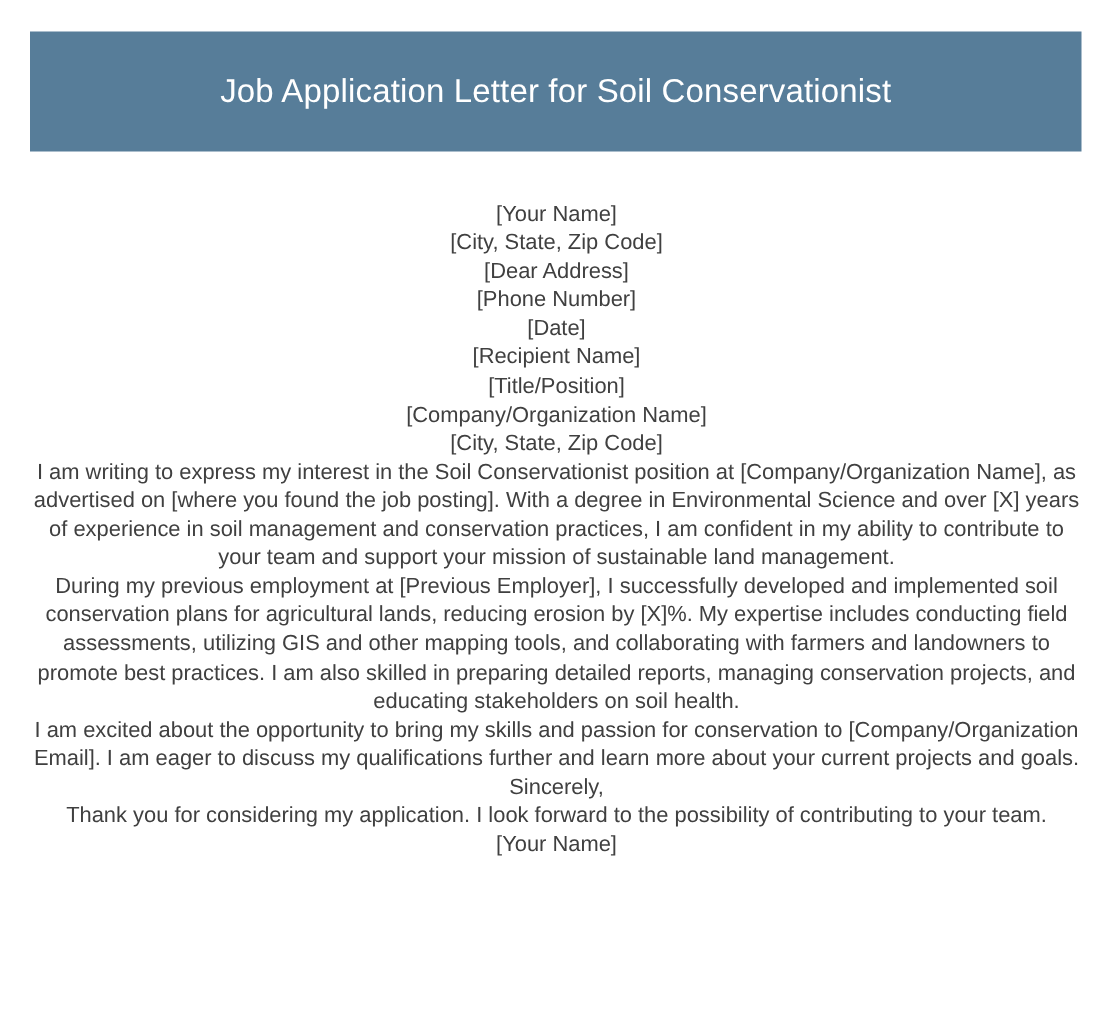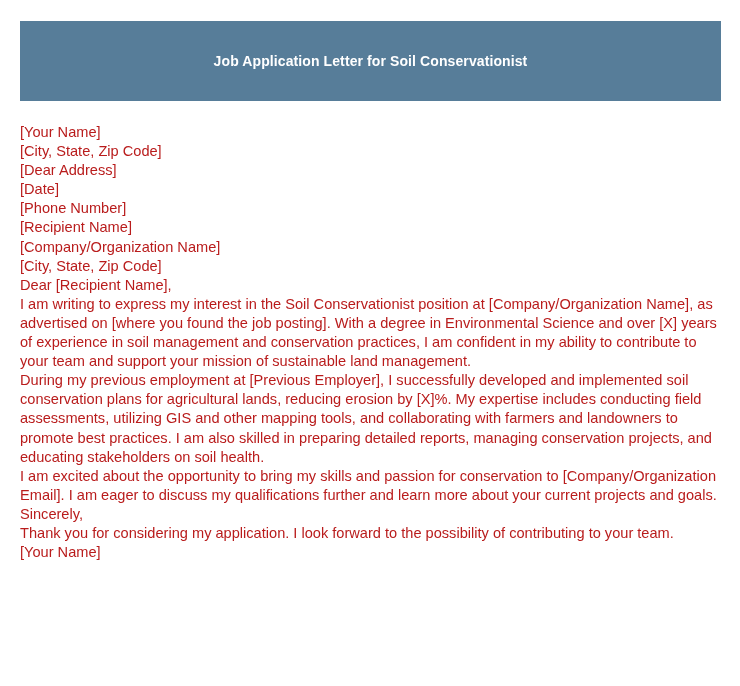--- a/index.html
+++ b/index.html
@@ -28,37 +28,37 @@
     width: 701px;
     height: 80px;
     background: #577d99;
     display: flex;
     align-items: center;
     justify-content: center;
     box-sizing: border-box;
   }
   .title-banner .title-text {
     color: #ffffff;
-    font-size: 14px;
-    font-weight: bold;
+    font-size: 22px;
+    font-weight: normal;
     line-height: 1.2;
     text-align: right;
     letter-spacing: 0.1px;
     margin: 0;
     padding: 0 16px;
   }
   .letter-body {
     position: absolute;
     left: 20px;
-    top: 123px;
+    top: 134px;
     width: 702px;
-    color: #b91c1c;
+    color: #404040;
     font-size: 14.6px;
     line-height: 19.1px;
-    text-align: left;
+    text-align: center;
   }
   .letter-line {
     margin: 0;
     padding: 0;
     white-space: normal;
     word-break: normal;
   }
 </style>
 </head>
 <body>
@@ -67,28 +67,28 @@
 
   <div class="title-banner">
     <h1 class="title-text">Job Application Letter for Soil Conservationist</h1>
   </div>
 
   <div class="letter-body">
 
     <p class="letter-line">[Your Name]</p>
     <p class="letter-line">[City, State, Zip Code]</p>
     <p class="letter-line">[Dear Address]</p>
+    <p class="letter-line">[Phone Number]</p>
     <p class="letter-line">[Date]</p>
-    <p class="letter-line">[Phone Number]</p>
 
     <p class="letter-line">[Recipient Name]</p>
+    <p class="letter-line">[Title/Position]</p>
     <p class="letter-line">[Company/Organization Name]</p>
     <p class="letter-line">[City, State, Zip Code]</p>
 
-    <p class="letter-line">Dear [Recipient Name],</p>
 
     <p class="letter-line">I am writing to express my interest in the Soil Conservationist position at [Company/Organization Name], as advertised on [where you found the job posting]. With a degree in Environmental Science and over [X] years of experience in soil management and conservation practices, I am confident in my ability to contribute to your team and support your mission of sustainable land management.</p>
     <p class="letter-line">During my previous employment at [Previous Employer], I successfully developed and implemented soil conservation plans for agricultural lands, reducing erosion by [X]%. My expertise includes conducting field assessments, utilizing GIS and other mapping tools, and collaborating with farmers and landowners to promote best practices. I am also skilled in preparing detailed reports, managing conservation projects, and educating stakeholders on soil health.</p>
     <p class="letter-line">I am excited about the opportunity to bring my skills and passion for conservation to [Company/Organization Email]. I am eager to discuss my qualifications further and learn more about your current projects and goals.</p>
     <p class="letter-line">Sincerely,</p>
 
     <p class="letter-line">Thank you for considering my application. I look forward to the possibility of contributing to your team.</p>
     <p class="letter-line">[Your Name]</p>
 
   </div>

